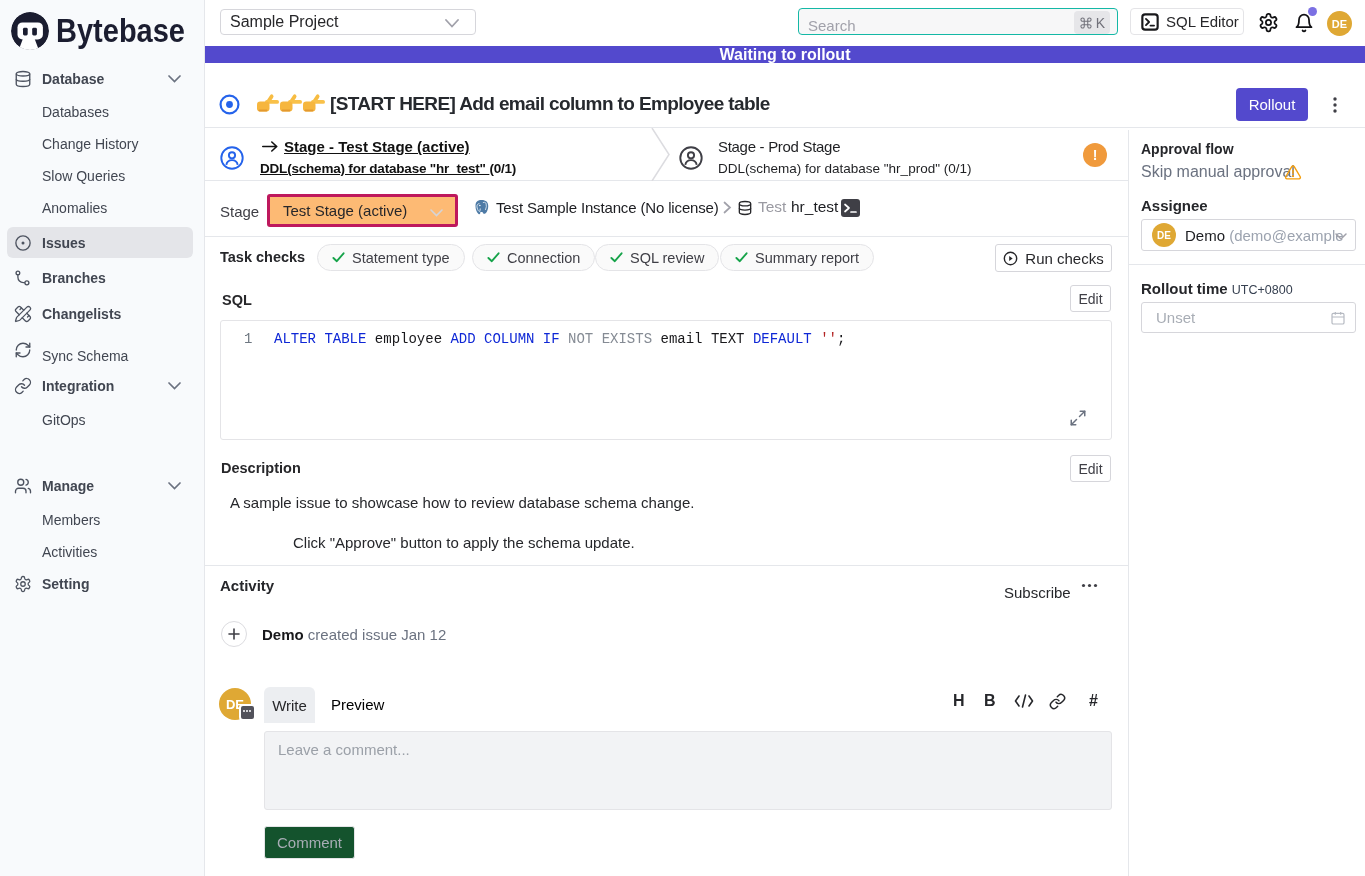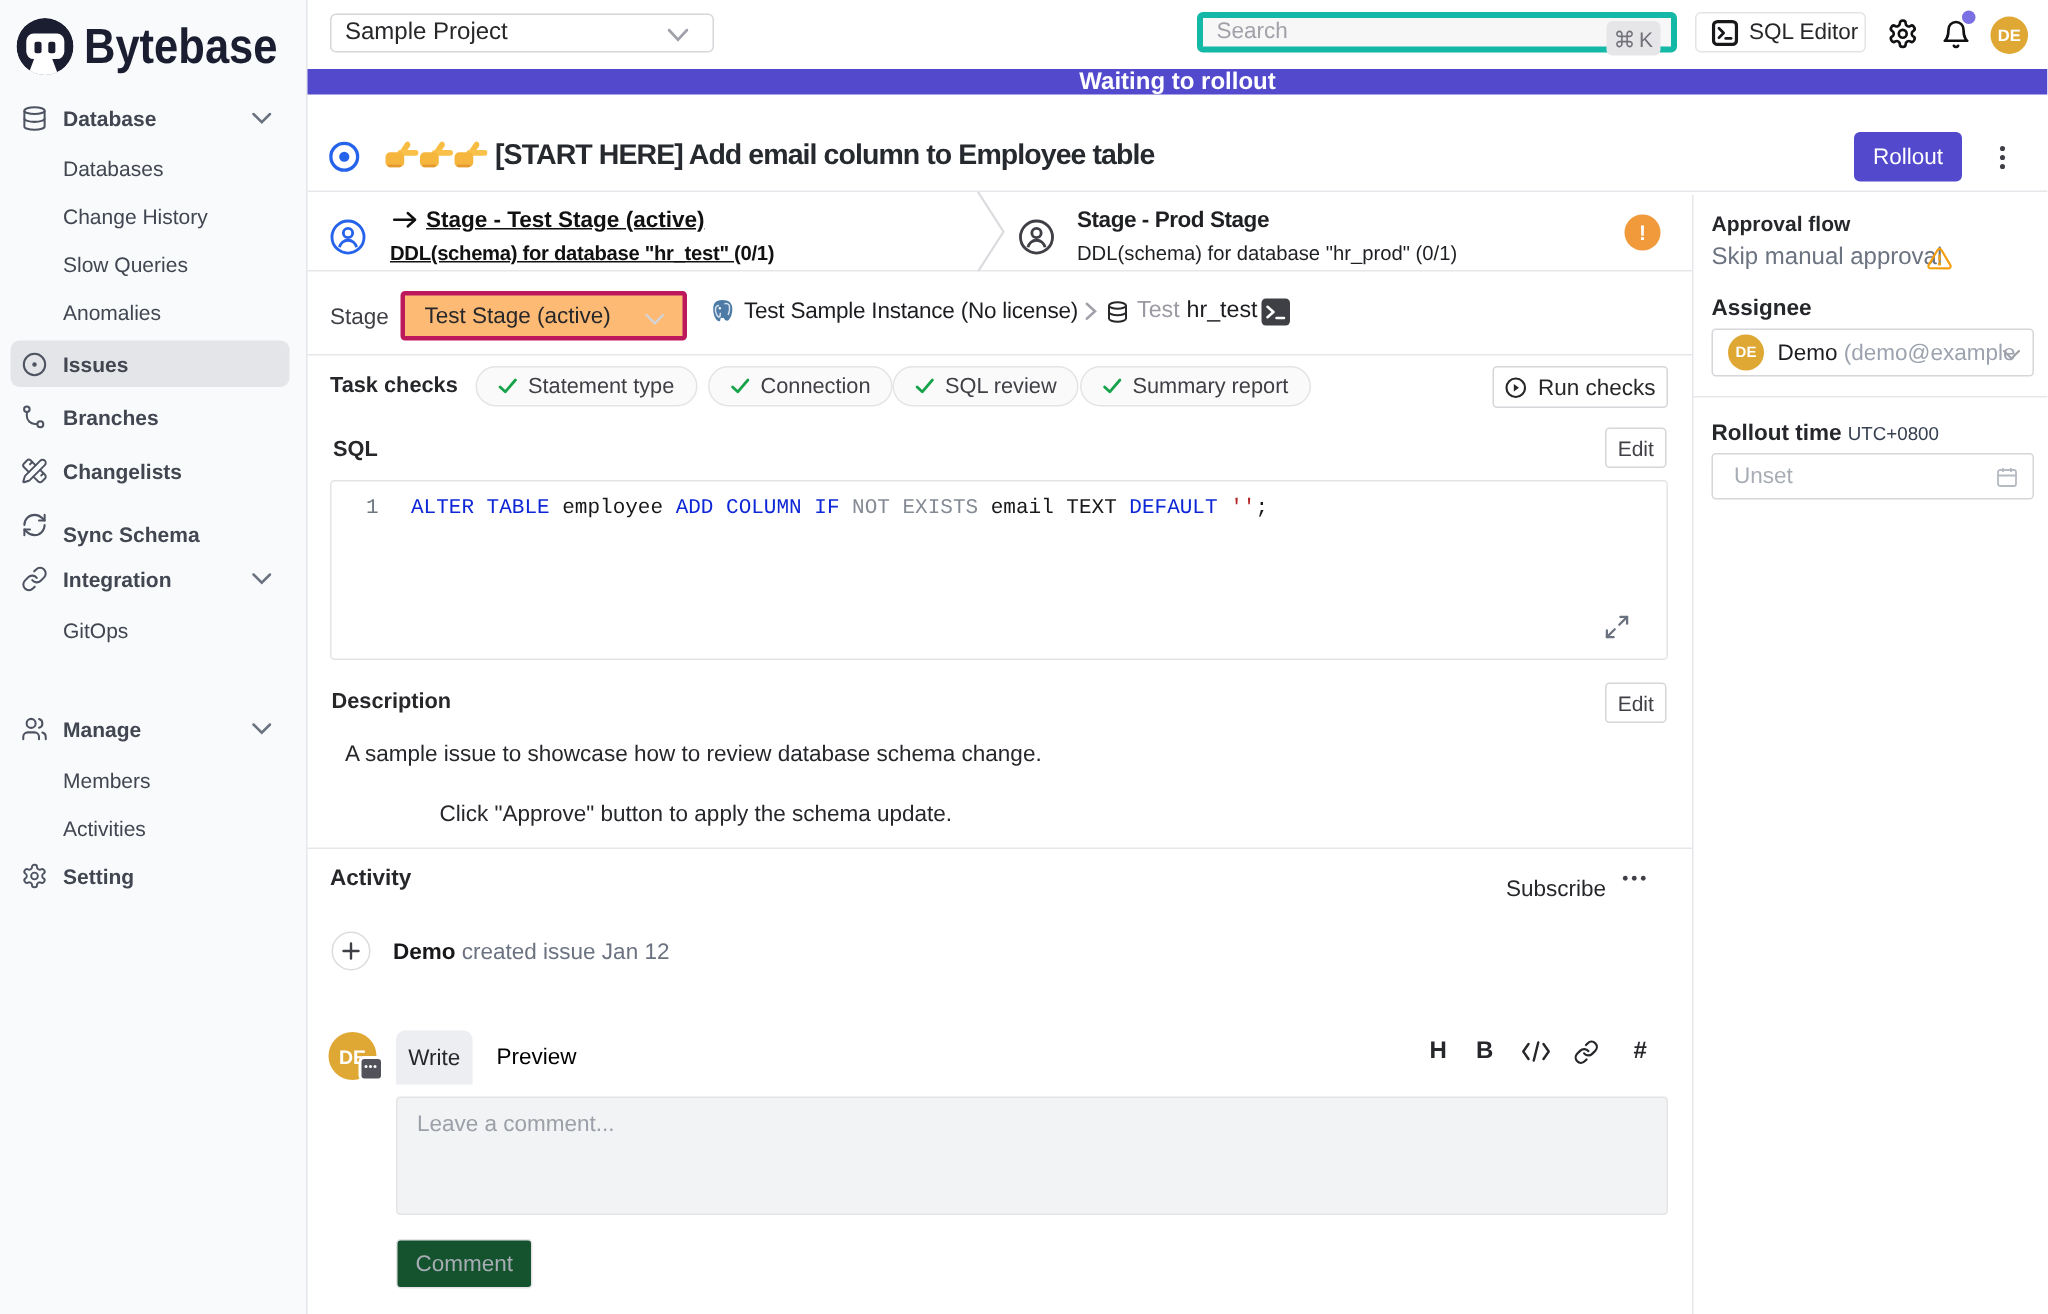--- a/index.html
+++ b/index.html
@@ -12,35 +12,35 @@
 .sitem { position:absolute; left:0; width:204px; height:28px; display:flex; align-items:center; }
 .sitem .sic { position:absolute; left:14px; top:50%; transform:translateY(-50%); }
 .sitem .stx { position:absolute; left:42px; font-size:14px; font-weight:400; color:#414651; white-space:nowrap; }
 .sitem .schev { position:absolute; right:23px; top:50%; transform:translateY(-50%); }
 .hl { background:#e4e5e9; border-radius:6px; left:7px !important; width:186px !important; }
 .hl .sic{ left:7px; }
 .hl .stx{ left:35px; }
 
 #projsel { left:220px; top:9px; width:256px; height:26px; border:1px solid #d6d6db; border-radius:4px; background:#fff; display:flex; align-items:center; }
 #projsel span { margin-left:9px; font-size:16px; color:#27272a; }
-#search { left:798px; top:8px; width:320px; height:27px; background:#f7f7f8; border:4px solid #14b8a6; border-radius:4px; display:flex; align-items:flex-start; }
+#search { left:798px; top:8px; width:320px; height:27px; background:#f7f7f8; border:1px solid #14b8a6; border-radius:4px; display:flex; align-items:flex-end; }
 #search .ph { margin-left:9px; font-size:15px; color:#a1a1aa; }
 #kbd { position:absolute; right:7px; top:2px; height:23px; padding:0 5px; background:#e6e6e9; border-radius:4px; display:flex; align-items:center; gap:3px; color:#71717a; font-size:14px; }
 #sqleditor { left:1130px; top:8px; width:114px; height:27px; border:1px solid #e4e4e7; border-radius:4px; background:#fff; display:flex; align-items:center; gap:7px; padding-left:10px; font-size:15px; color:#27272a; }
 
 #banner { left:205px; top:46px; width:1160px; height:17px; background:#5349cd; color:#fff; font-size:16px; font-weight:700; display:flex; align-items:center; justify-content:center; }
 
 #titlerow { left:205px; top:80px; width:1160px; height:48px; border-bottom:1px solid #e5e7eb; }
 #title { position:absolute; left:330px; top:93px; font-size:19px; font-weight:700; color:#26292e; letter-spacing:-0.62px; }
 #rolloutbtn { position:absolute; left:1236px; top:88px; width:72px; height:33px; background:#5349cd; border-radius:4px; color:#fff; font-size:15px; display:flex; align-items:center; justify-content:center; }
 
 #stagerow { left:205px; top:128px; width:1160px; height:53px; border-bottom:1px solid #e5e7eb; }
 .stg1a { position:absolute; left:284px; top:138px; font-size:15px; font-weight:700; text-decoration:underline; color:#111; }
 .stg1b { position:absolute; left:260px; top:161px; font-size:13.5px; font-weight:700; color:#111; letter-spacing:-0.2px; text-decoration:underline; }
-.stg2a { position:absolute; left:718px; top:138px; font-size:15px; font-weight:700; color:#1f2023; letter-spacing:-0.3px; }
+.stg2a { position:absolute; left:718px; top:138px; font-size:15px; font-weight:400; color:#1f2023; letter-spacing:-0.3px; }
 .stg2b { position:absolute; left:718px; top:161px; font-size:13.5px; color:#1f2023; }
 
 #selrow { left:205px; top:181px; width:1160px; height:56px; border-bottom:1px solid #e5e7eb; }
 #stagesel { position:absolute; left:267px; top:194px; width:191px; height:33px; border:3px solid #be185d; border-radius:3px; background:#fdba74; display:flex; align-items:center; }
 #stagesel span { margin-left:13px; font-size:15px; color:#27272a; }
 
 .pill { position:absolute; top:244px; height:27px; border:1px solid #e4e4e7; border-radius:14px; background:#fafafa; display:flex; align-items:center; gap:7px; padding:0 14px; font-size:14.5px; color:#3f3f46; }
 #runchecks { position:absolute; left:995px; top:244px; width:117px; height:28px; border:1px solid #d6d6db; border-radius:3px; background:#fff; display:flex; align-items:center; justify-content:center; gap:7px; font-size:15px; color:#27272a; }
 
 .seclabel { font-size:14.5px; font-weight:700; color:#27272a; }
@@ -137,21 +137,21 @@
       </svg>
     <span class="stx" style="font-weight:600;">Changelists</span>
   </div>
   <div class="sitem" style="top:336px;">
     <svg class="sic" width="18" height="18" viewBox="0 0 24 24" fill="none" stroke="#4d5360" stroke-width="1.8" stroke-linecap="round" stroke-linejoin="round">
         <path d="M3 12a9 9 0 0 1 9-9 9.75 9.75 0 0 1 6.74 2.74L21 8"></path>
         <path d="M21 3v5h-5"></path>
         <path d="M21 12a9 9 0 0 1-9 9 9.75 9.75 0 0 1-6.74-2.74L3 16"></path>
         <path d="M8 16H3v5"></path>
       </svg>
-    <span class="stx" style="font-weight:700;margin-top:12px;">Sync Schema</span>
+    <span class="stx" style="font-weight:400;margin-top:12px;">Sync Schema</span>
   </div>
   <div class="sitem" style="top:372px;">
     <svg class="sic" width="18" height="18" viewBox="0 0 24 24" fill="none" stroke="#4d5360" stroke-width="1.8" stroke-linecap="round" stroke-linejoin="round">
         <path d="M10 13a5 5 0 0 0 7.54.54l3-3a5 5 0 0 0-7.07-7.07l-1.72 1.71"></path>
         <path d="M14 11a5 5 0 0 0-7.54-.54l-3 3a5 5 0 0 0 7.07 7.07l1.71-1.71"></path>
       </svg>
     <span class="stx" style="font-weight:600;">Integration</span>
     <svg class="schev" width="13" height="8" viewBox="0 0 13 8">
         <path d="M1 1 L6.5 6.5 L12 1" stroke="#6b7280" stroke-width="1.7" fill="none" stroke-linecap="round"></path>
       </svg>

